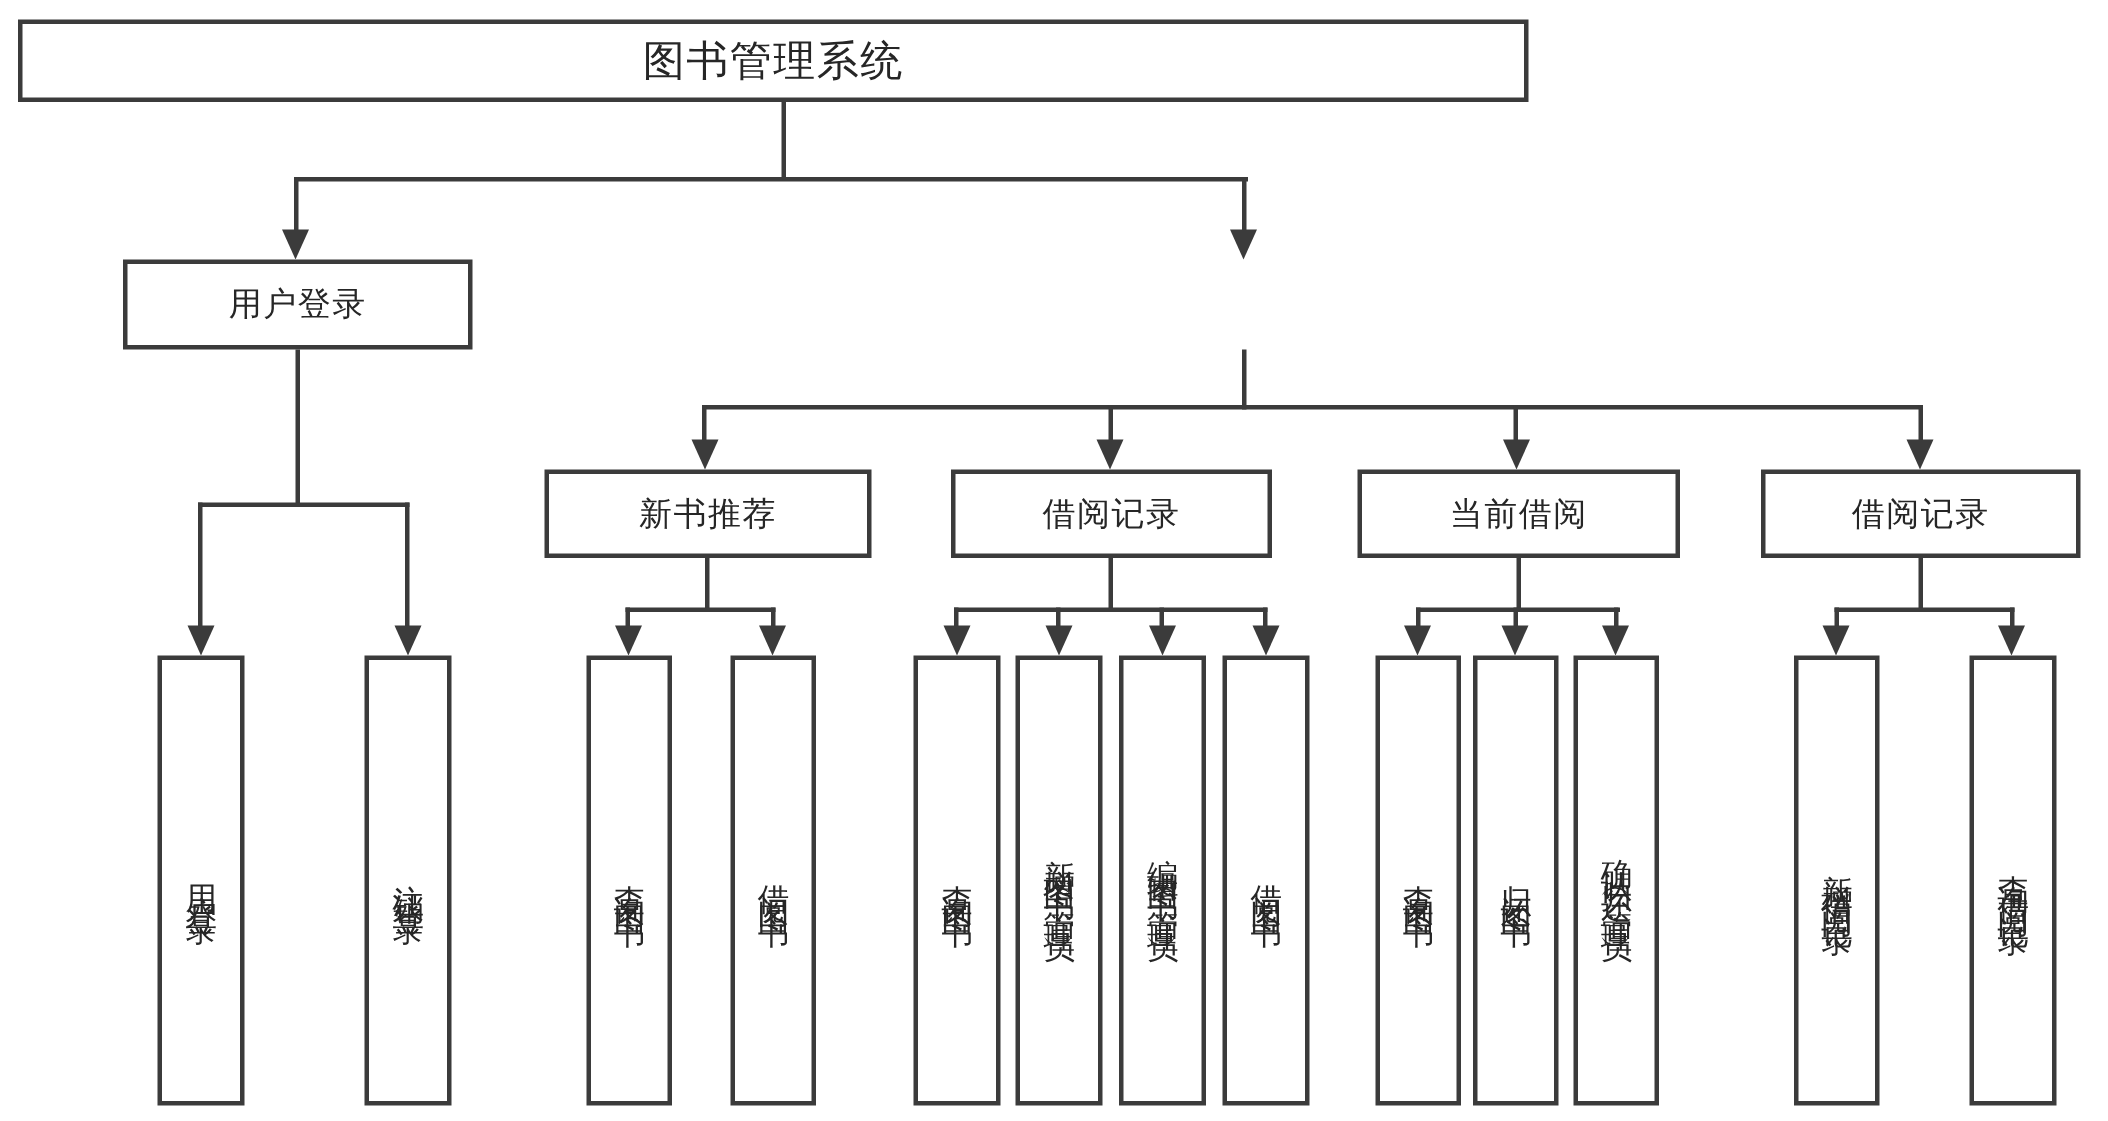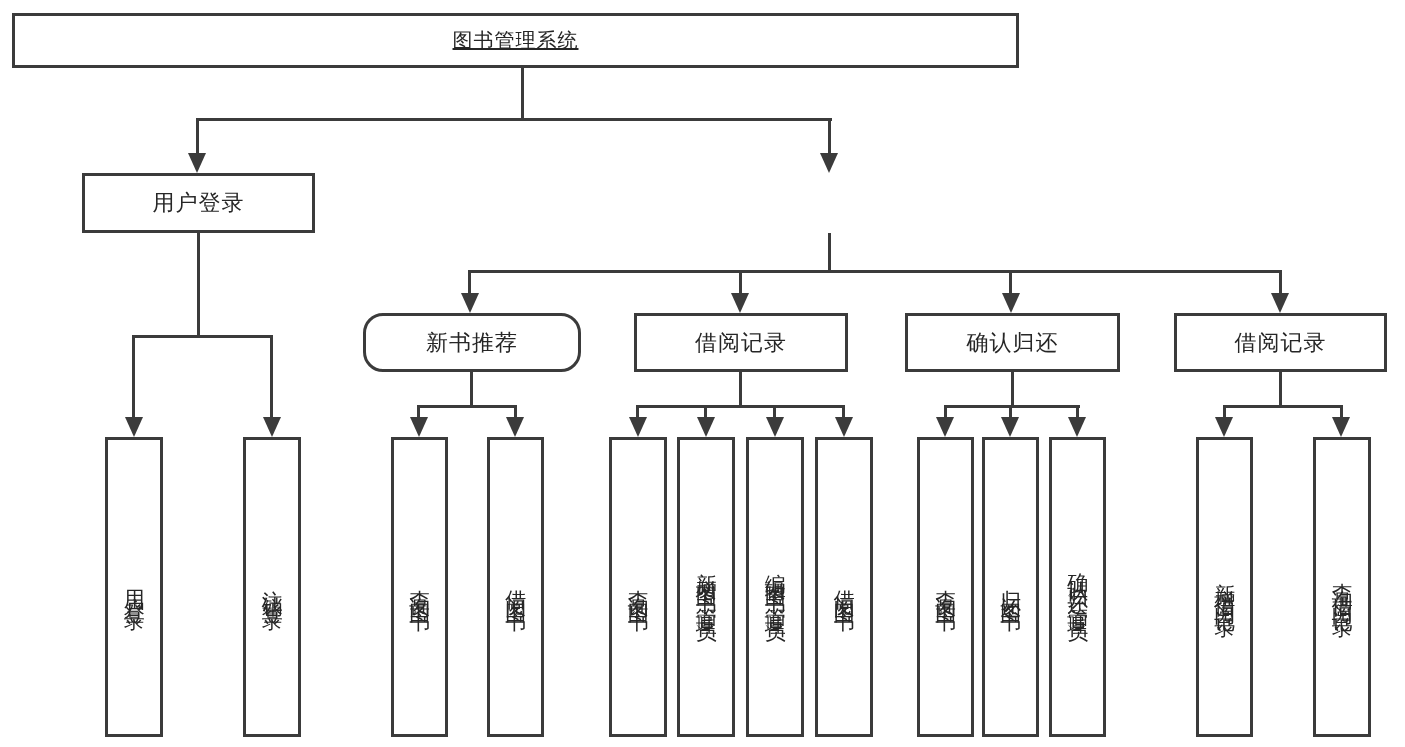--- a/index.html
+++ b/index.html
@@ -17,21 +17,21 @@
     position:absolute;
     box-sizing:border-box;
     border:3px solid var(--line);
     background:#fff;
     display:flex;
     align-items:center;
     justify-content:center;
     color:var(--text);
   }
   .hbox{font-size:22px;letter-spacing:1px;}
-  .rootbox{font-size:20px;border-width:3px;text-decoration:underline;}
+  .rootbox{font-size:28px;border-width:3px;}
   .vtext{
     writing-mode:vertical-rl;
     text-orientation:mixed;
     font-size:21px;
     line-height:1.25;
     letter-spacing:7px;
     color:var(--text);
     white-space:nowrap;
   }
 
@@ -88,28 +88,28 @@
   <div class="hline" style="left:468px;top:270px;width:814px;"></div>
   <div class="vline" style="left:468px;top:270px;height:25px;"></div>
   <div class="tri" style="left:461px;top:293px;"></div>
   <div class="vline" style="left:739px;top:270px;height:25px;"></div>
   <div class="tri" style="left:731px;top:293px;"></div>
   <div class="vline" style="left:1009px;top:270px;height:25px;"></div>
   <div class="tri" style="left:1002px;top:293px;"></div>
   <div class="vline" style="left:1279px;top:270px;height:25px;"></div>
   <div class="tri" style="left:1271px;top:293px;"></div>
 
-  <div class="box hbox" style="left:363px;top:313px;width:218px;height:59px;border-radius:20px;">
+  <div class="box hbox" style="left:363px;top:313px;width:218px;height:59px;">
     <span>新书推荐</span>
   </div>
   <div class="box hbox" style="left:634px;top:313px;width:214px;height:59px;">
     <span>借阅记录</span>
   </div>
   <div class="box hbox" style="left:905px;top:313px;width:215px;height:59px;">
-    <span>确认归还</span>
+    <span>当前借阅</span>
   </div>
   <div class="box hbox" style="left:1174px;top:313px;width:213px;height:59px;">
     <span>借阅记录</span>
   </div>
 
   <div class="vline" style="left:470px;top:372px;height:35px;"></div>
   <div class="hline" style="left:417px;top:405px;width:100px;"></div>
   <div class="vline" style="left:417px;top:405px;height:13px;"></div>
   <div class="tri" style="left:410px;top:417px;"></div>
   <div class="vline" style="left:514px;top:405px;height:13px;"></div>

